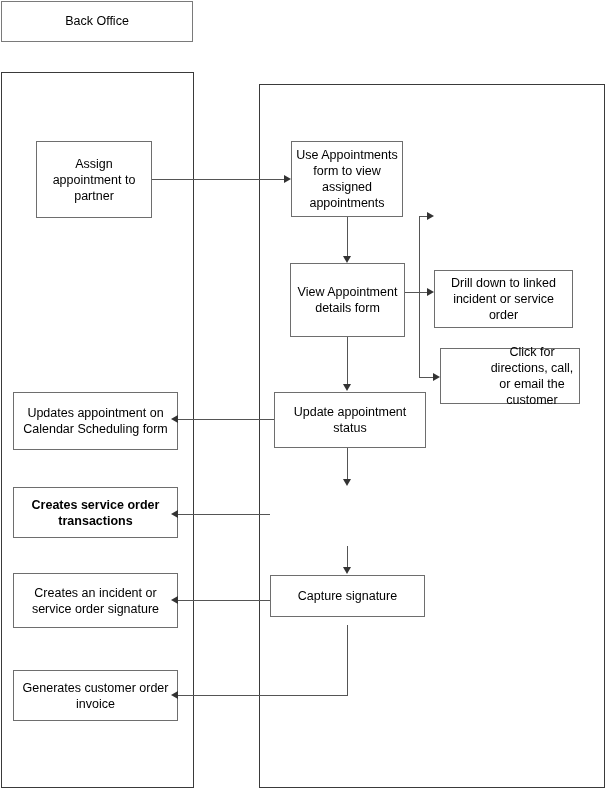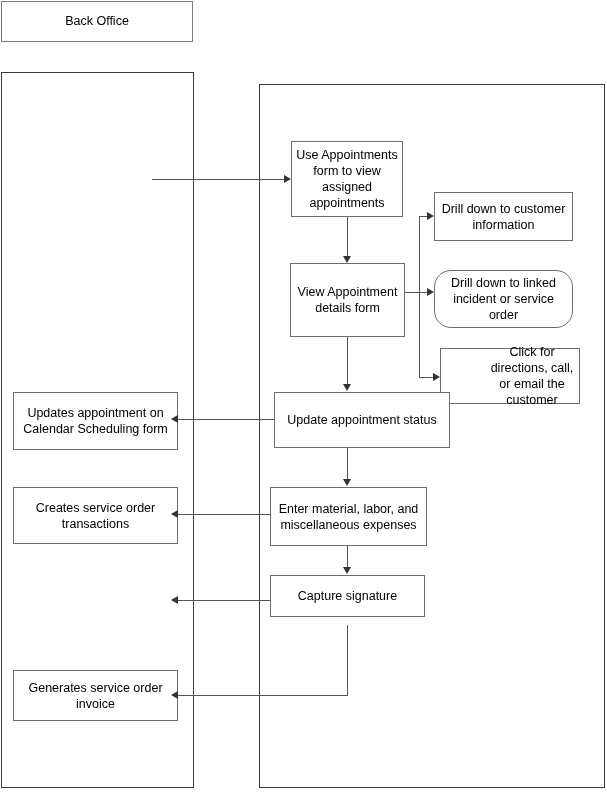--- a/index.html
+++ b/index.html
@@ -125,59 +125,59 @@
   <div class="conn conn-v" style="left:347px; top:546px; height:22px;"></div>
   <div class="arrow arrow-down" style="left:343px; top:567px;"></div>
 
   <div class="conn conn-h" style="left:178px; top:600px; width:92px;"></div>
   <div class="arrow arrow-left" style="left:171px; top:596px;"></div>
 
   <div class="conn conn-v" style="left:347px; top:625px; height:71px;"></div>
   <div class="conn conn-h" style="left:178px; top:695px; width:170px;"></div>
   <div class="arrow arrow-left" style="left:171px; top:691px;"></div>
 
+  <div class="node" style="left:36px; top:141px; width:116px; height:77px;">
+    <span>Assign appointment to partner</span>
+  </div>
 
   <div class="node" style="left:291px; top:141px; width:112px; height:76px;">
     <span>Use Appointments form to view assigned appointments</span>
   </div>
 
   <div class="node" style="left:290px; top:263px; width:115px; height:74px;">
     <span>View Appointment details form</span>
   </div>
 
-  <div class="node" style="left:434px; top:192px; width:139px; height:49px;">
-    <span>Drill down to customer information</span>
-  </div>
 
-  <div class="node" style="left:434px; top:270px; width:139px; height:58px;border-radius:17px;">
+  <div class="node" style="left:434px; top:270px; width:139px; height:58px;">
     <span>Drill down to linked incident or service order</span>
   </div>
 
   <div class="node" style="left:440px; top:348px; width:140px; height:56px;padding-left:48px;">
     <span>Click for directions, call, or email the customer</span>
   </div>
 
-  <div class="node" style="left:274px; top:392px; width:176px; height:56px;">
+  <div class="node" style="left:274px; top:392px; width:152px; height:56px;">
     <span>Update appointment status</span>
   </div>
 
   <div class="node" style="left:13px; top:392px; width:165px; height:58px;">
     <span>Updates appointment on Calendar Scheduling form</span>
   </div>
 
-  <div class="node" style="left:270px; top:487px; width:157px; height:59px;">
-    <span>Enter material, labor, and miscellaneous expenses</span>
-  </div>
 
-  <div class="node" style="left:13px; top:487px; width:165px; height:57px;">
+  <div class="node" style="left:13px; top:487px; width:165px; height:51px;font-weight:bold;">
     <span>Creates service order transactions</span>
   </div>
 
   <div class="node" style="left:270px; top:575px; width:155px; height:42px;">
     <span>Capture signature</span>
   </div>
 
+  <div class="node" style="left:13px; top:573px; width:165px; height:55px;">
+    <span>Creates an incident or service order signature</span>
+  </div>
 
   <div class="node" style="left:13px; top:670px; width:165px; height:51px;">
-    <span>Generates service order invoice</span>
+    <span>Generates customer order invoice</span>
   </div>
 
 </div>
 
 </body></html>

